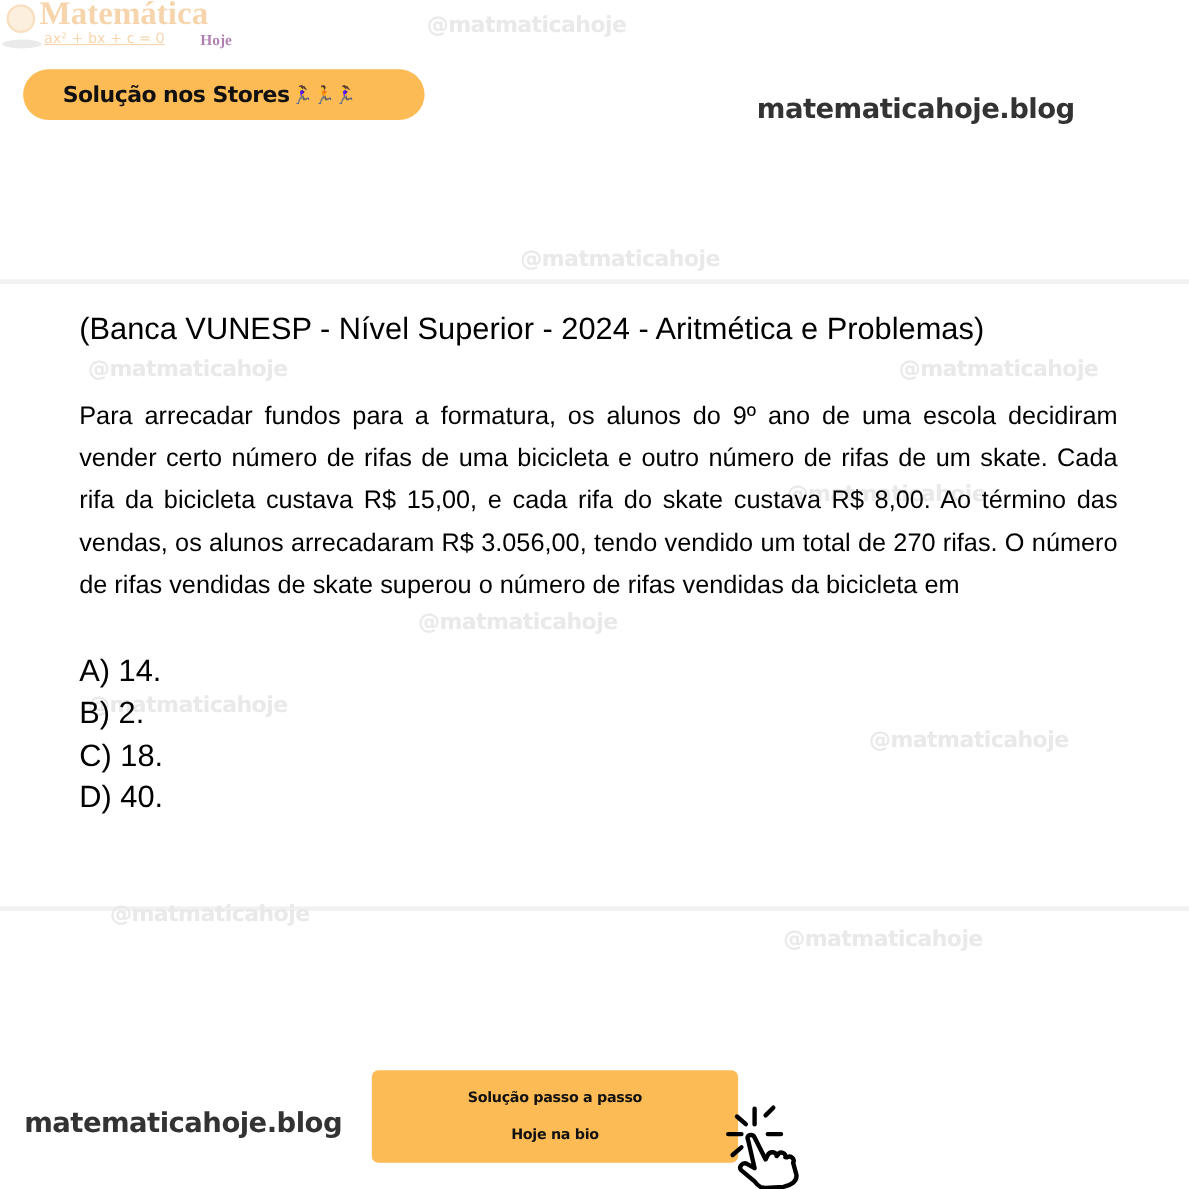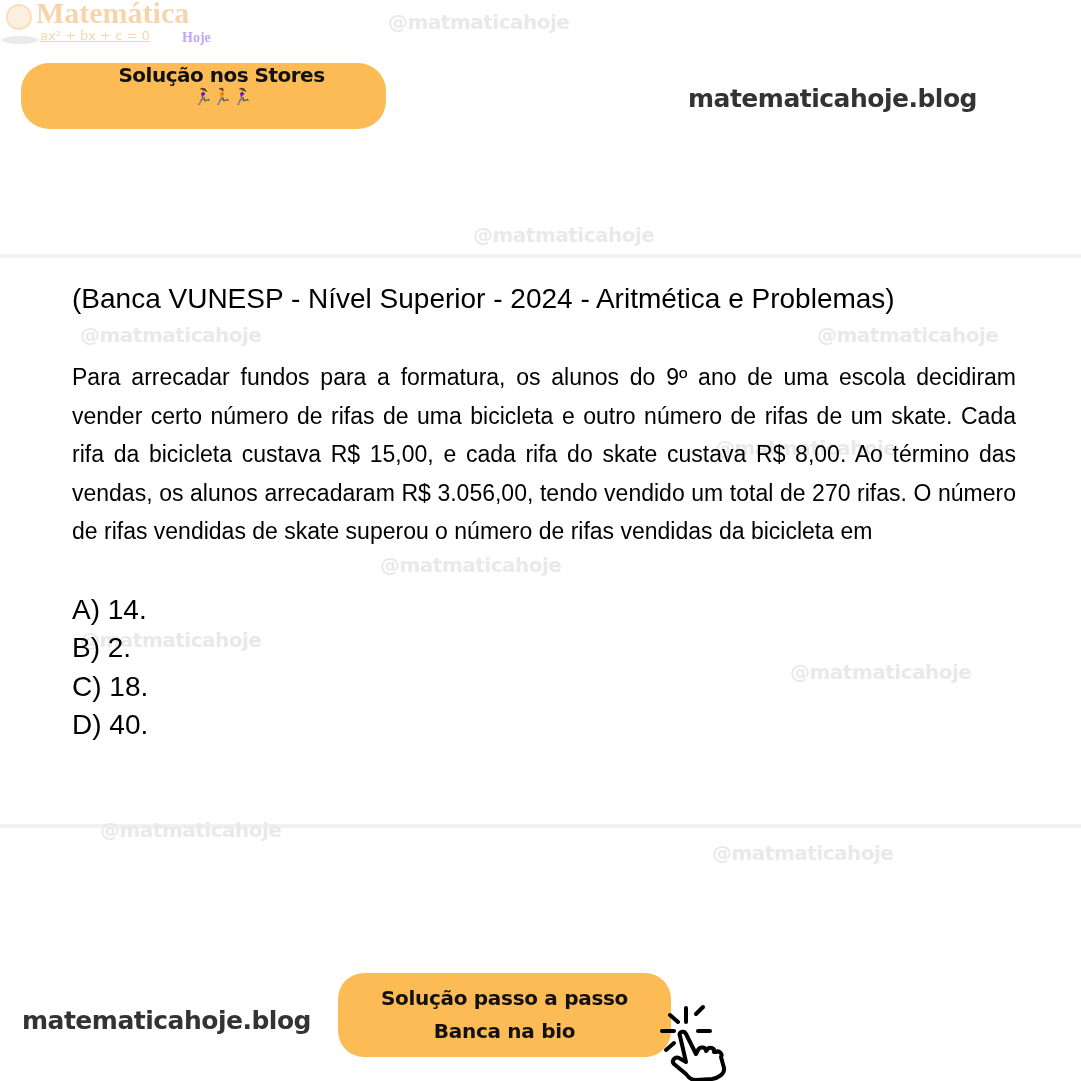--- a/index.html
+++ b/index.html
@@ -24,41 +24,40 @@
       position: absolute; left: 34px; top: -4px;
       font-family: "Liberation Serif", serif; font-weight: bold; font-size: 30px;
       color: #f2b36a; letter-spacing: 0px;
     }
     .logo .formula {
       position: absolute; left: 38px; top: 28px;
       font-family: "DejaVu Sans", sans-serif; font-size: 13px; color: #f2b36a; text-decoration: underline;
     }
     .logo .hoje {
       position: absolute; left: 180px; top: 30px;
-      font-family: "Liberation Serif", serif; font-weight: bold; font-size: 14px; color: #8b5cf6;
+      font-family: "Liberation Serif", serif; font-weight: bold; font-size: 14px; color: #701a75;
     }
     .watermark {
       position: absolute; font-family: "DejaVu Sans", sans-serif; font-weight: bold;
       font-size: 20px; color: #e9e9e9; white-space: nowrap; letter-spacing: -0.5px;
       z-index: 0;
     }
     .hline {
       position: absolute; left: 0; width: 1081px; height: 4px; background: #f1f1f1; z-index: 0;
     }
     .pill {
       position: absolute; background: #fdbb55; border-radius: 28px;
       display: flex; align-items: center; justify-content: center;
       font-family: "DejaVu Sans", sans-serif; font-weight: bold; color: #111;
       z-index: 2;
     }
     .pill-top {
-      left: 21px; top: 63px; width: 365px; height: 66px; font-size: 20px;
+      left: 21px; top: 63px; width: 365px; height: 46px; font-size: 20px;
       justify-content: flex-start; padding-left: 36px; box-sizing: border-box;
       letter-spacing: -0.5px;
-      flex-direction: column;
     }
     .runners { margin-left: 2px; font-size: 16px; color: #e2483b; }
     .site-top {
       position: absolute; left: 688px; top: 84px;
       font-family: "DejaVu Sans", sans-serif; font-weight: bold; font-size: 25px;
       color: #333; letter-spacing: -0.5px; z-index: 2;
     }
     .content {
       position: absolute; left: 72px; top: 280px; width: 944px; z-index: 2; color: #000;
     }
@@ -70,22 +69,22 @@
       margin: 40px 0 0 0; font-size: 23px; line-height: 38.5px; text-align: justify;
     }
     .options { margin-top: 40px; font-size: 28px; line-height: 38.5px; }
     .options div { margin: 0; }
     .site-bottom {
       position: absolute; left: 22px; top: 1006px;
       font-family: "DejaVu Sans", sans-serif; font-weight: bold; font-size: 25px;
       color: #333; letter-spacing: -0.5px; z-index: 2;
     }
     .pill-bottom {
-      left: 338px; top: 973px; width: 333px; height: 84px; border-radius: 26px;
-      flex-direction: column; font-size: 20px; line-height: 33px; letter-spacing: -0.3px;
+      left: 338px; top: 973px; width: 333px; height: 84px; border-radius: 6px;
+      flex-direction: column; font-size: 13px; line-height: 33px; letter-spacing: -0.3px;
     }
     .hand {
       position: absolute; left: 640px; top: 1000px; width: 95px; height: 81px; z-index: 3;
     }
   </style>
 </head>
 <body>
 
 <div class="logo">
   <div class="pin"></div>
@@ -122,21 +121,21 @@
     <div>A) 14.</div>
     <div>B) 2.</div>
     <div>C) 18.</div>
     <div>D) 40.</div>
   </div>
 </div>
 
 <span class="site-bottom">matematicahoje.blog</span>
 <div class="pill pill-bottom">
   <span>Solução passo a passo</span>
-  <span>Banca na bio</span>
+  <span>Hoje na bio</span>
 </div>
 <svg class="hand" viewBox="0 0 95 81" fill="none" stroke="#000" stroke-width="4" stroke-linecap="round" stroke-linejoin="round">
 
   <line x1="46" y1="8" x2="46" y2="22"></line>
   <line x1="56" y1="14" x2="63" y2="7"></line>
   <line x1="30" y1="15" x2="38" y2="22"></line>
   <line x1="22" y1="31" x2="34" y2="31"></line>
   <line x1="58" y1="31" x2="70" y2="31"></line>
   <line x1="26" y1="50" x2="34" y2="43"></line>
 

